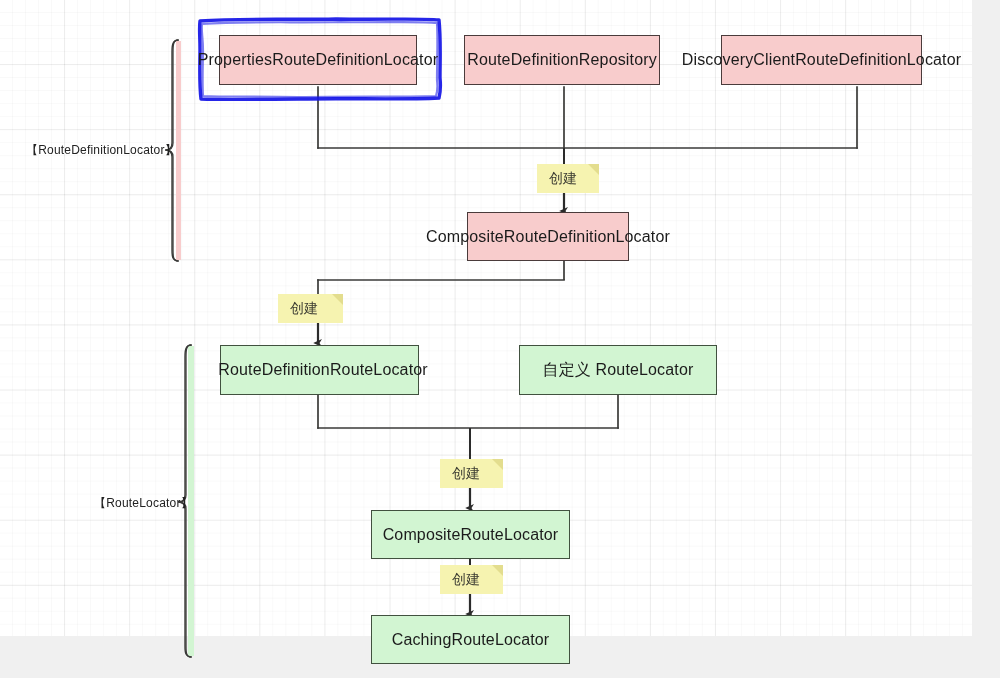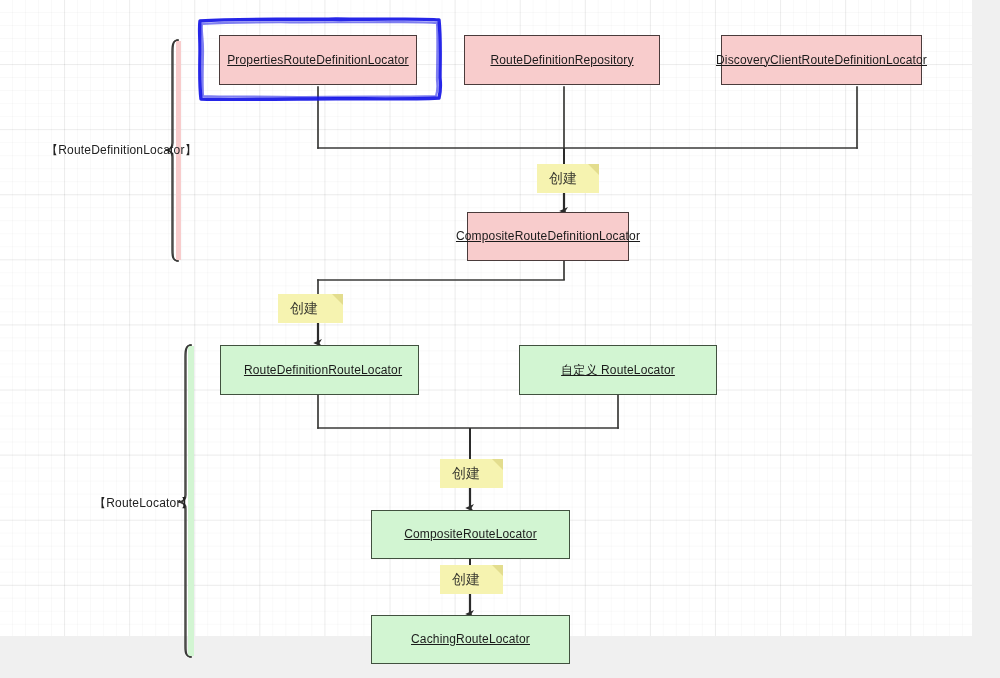--- a/index.html
+++ b/index.html
@@ -26,27 +26,26 @@
 
   
   #wires{position:absolute;left:0;top:0;width:1000px;height:678px;}
 
   
   .node{
     position:absolute;
     box-sizing:border-box;
     display:flex;align-items:center;justify-content:center;
     text-align:left;
-    font-size:12px;
+    font-size:16px;
     color:#1b1b1b;
     letter-spacing:.15px;
     line-height:1.25;
     border:1.6px solid #3a3a38;
     white-space:nowrap;
-    text-decoration:underline;
   }
   .node.pink{background:#f8cccc;border-color:#4a3b3b;}
   .node.green{background:#d2f5d2;border-color:#41513f;}
 
   
   .note{
     position:absolute;
     box-sizing:border-box;
     font-size:14px;
     color:#3c3c32;
@@ -133,21 +132,21 @@
                C441,40 440,62 440,78 C441,88 440,94 439,98
                C400,100 350,98 300,99 C262,99 228,100 201,99
                C199,82 200,64 200,49 C200,37 199,28 200,21 Z" opacity="0.92"></path>
       <path d="M202,24 C250,21 296,23 340,22 C378,23 416,21 437,23
                C438,42 437,63 437,80 C438,88 437,93 436,96
                C398,97 348,96 298,97 C260,96 226,97 203,96
                C202,80 203,62 203,50 C203,38 201,30 202,24 Z" opacity="0.55" stroke-width="2.2"></path>
     </g>
   </svg>
 
-  <div class="brace-label" style="left:26px;top:142px;margin-left:20px;">【RouteDefinitionLocator】</div>
+  <div class="brace-label" style="left:26px;top:142px;">【RouteDefinitionLocator】</div>
   <div class="brace-label" style="left:94px;top:495px;">【RouteLocator】</div>
 
   <div class="node pink" style="left:219px;top:35px;width:198px;height:50px;">PropertiesRouteDefinitionLocator</div>
 
   <div class="node pink" style="left:464px;top:35px;width:196px;height:50px;">RouteDefinitionRepository</div>
 
   <div class="node pink" style="left:721px;top:35px;width:201px;height:50px;">DiscoveryClientRouteDefinitionLocator</div>
 
   <div class="node pink" style="left:467px;top:212px;width:162px;height:49px;">CompositeRouteDefinitionLocator</div>
 

